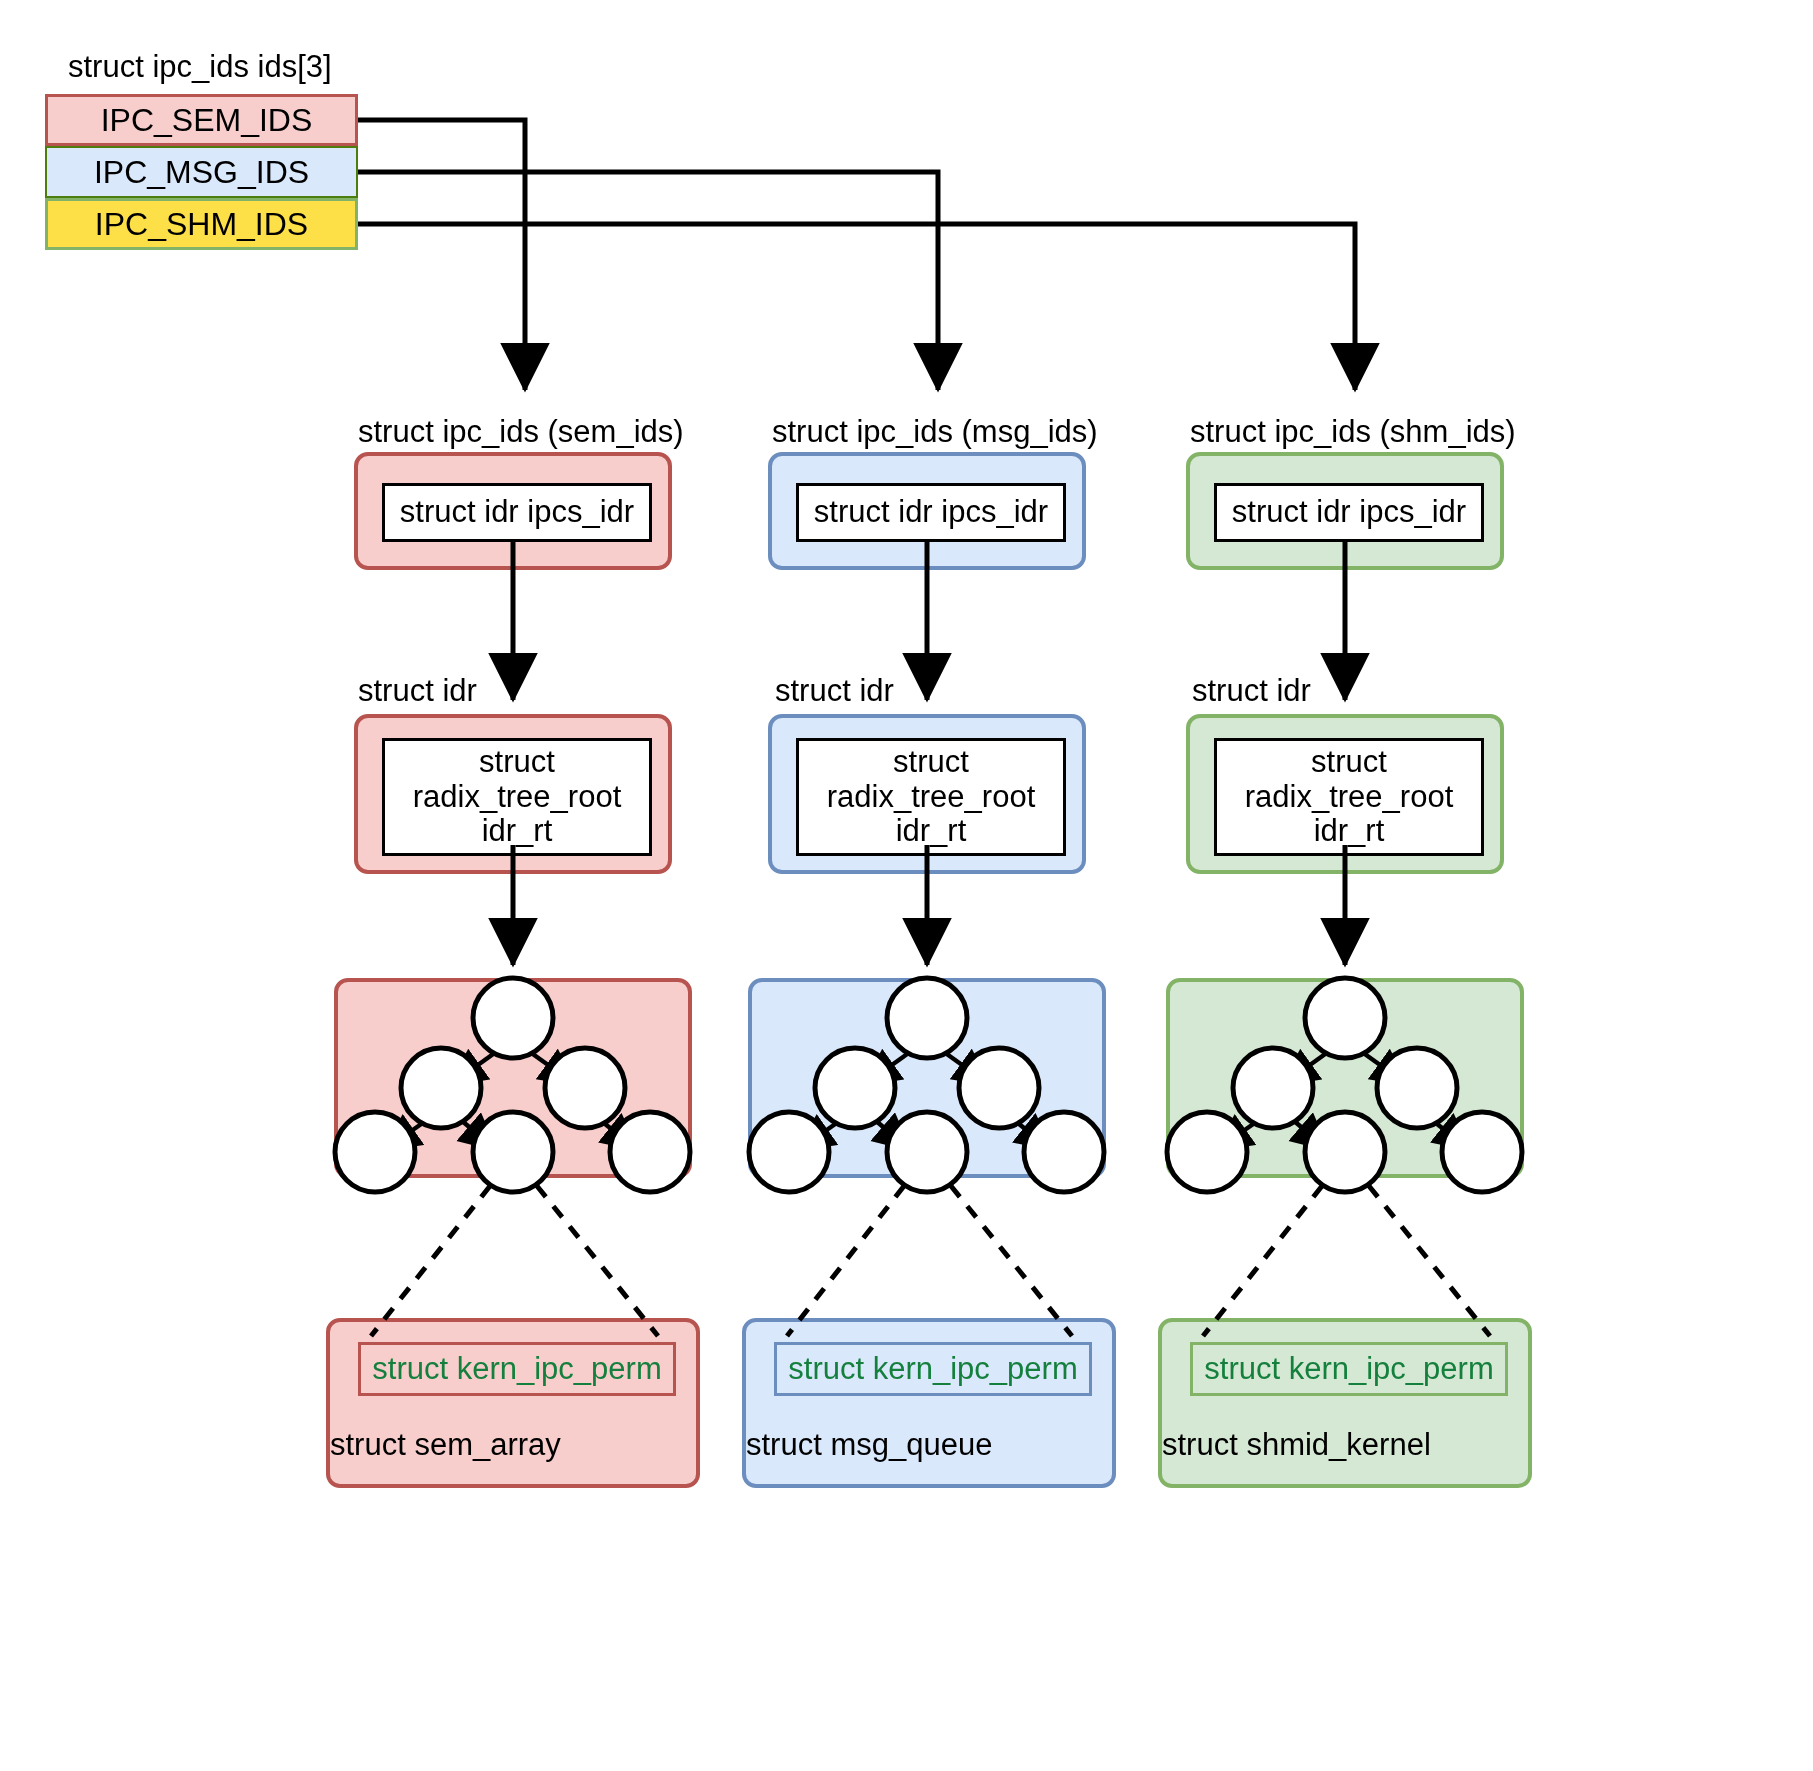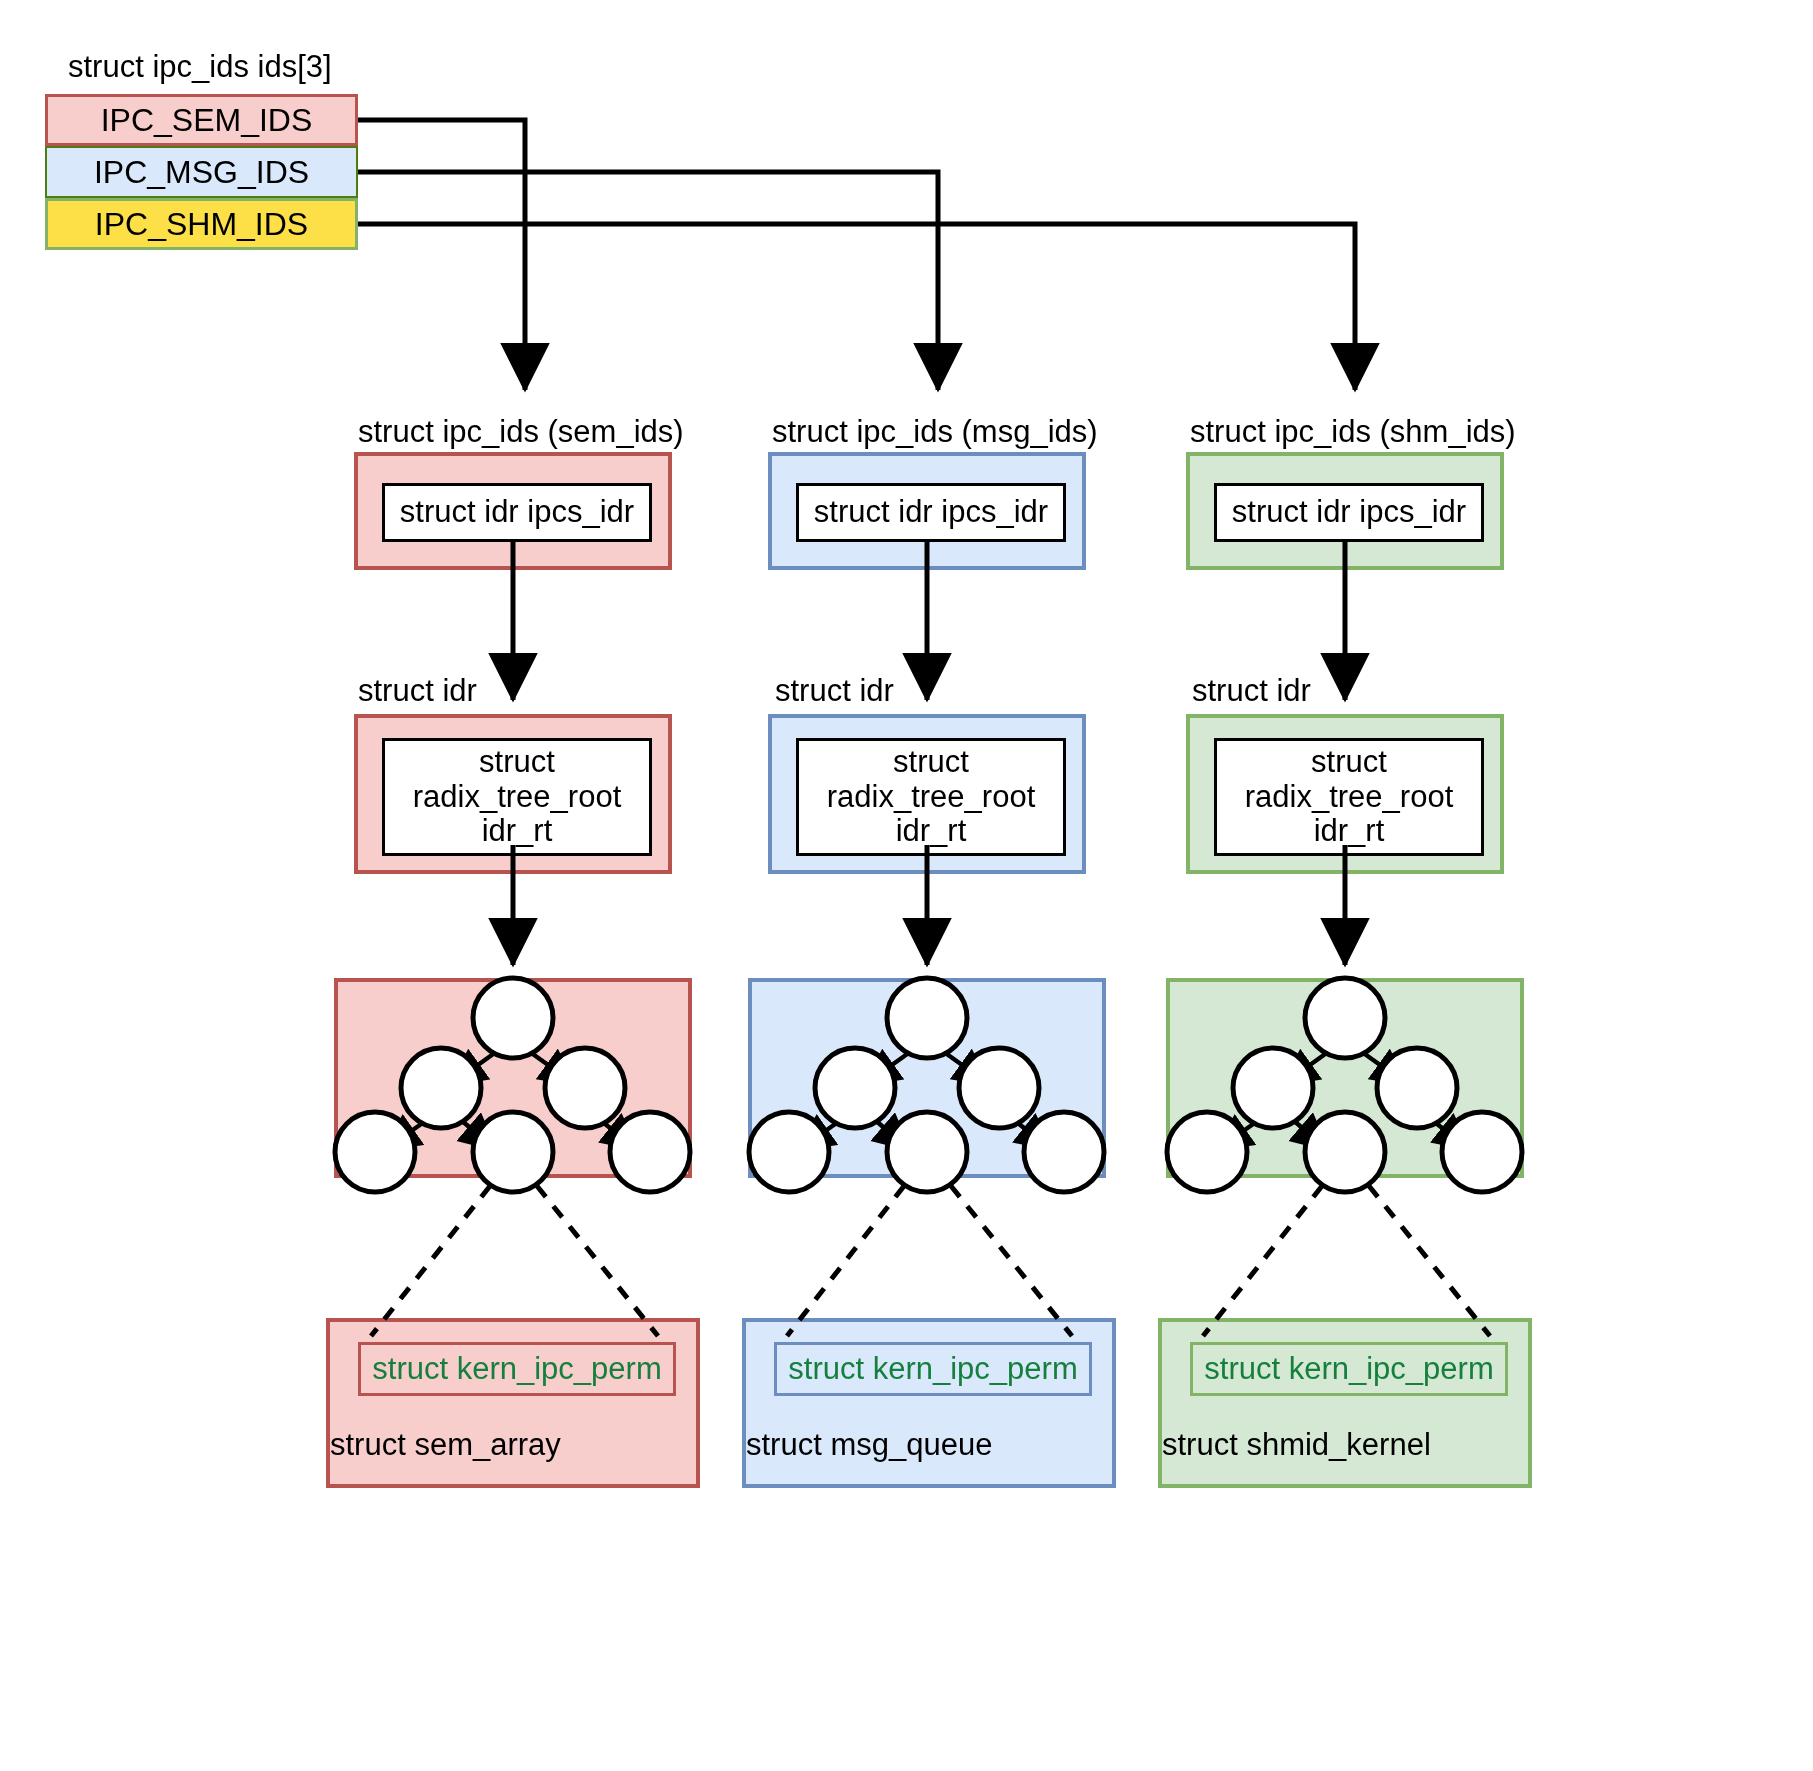--- a/index.html
+++ b/index.html
@@ -12,21 +12,21 @@
   .ids-title{left:68px;top:49px;}
 
   .idsbox{position:absolute;left:45px;width:313px;height:52px;box-sizing:border-box;
           display:flex;align-items:center;justify-content:center;font-size:32px;color:#000;}
   .sem{top:94px;background:#f7cecc;border:3px solid #b85450;padding-left:10px;}
   .msg{top:146px;background:#dae8fc;border:2px solid #4d7c0f;}
   .shm{top:198px;background:#fde047;border:3px solid #82b366;}
 
   .coltitle{font-size:31px;}
 
-  .panel{position:absolute;box-sizing:border-box;}
+  .panel{position:absolute;box-sizing:border-box;border-radius:14px;}
   .panel.red{background:#f7cecc;border:4px solid #b85450;}
   .panel.blue{background:#dae8fc;border:4px solid #6c8ebf;}
   .panel.green{background:#d5e8d4;border:4px solid #82b366;}
 
   .innerwhite{position:absolute;box-sizing:border-box;background:#ffffff;border:3px solid #000;
               display:flex;align-items:center;justify-content:center;text-align:center;
               font-size:31px;line-height:1.12;color:#000;}
 
   .permbox{position:absolute;box-sizing:border-box;display:flex;align-items:center;justify-content:center;
            font-size:31px;color:#15803d;background:transparent;}

